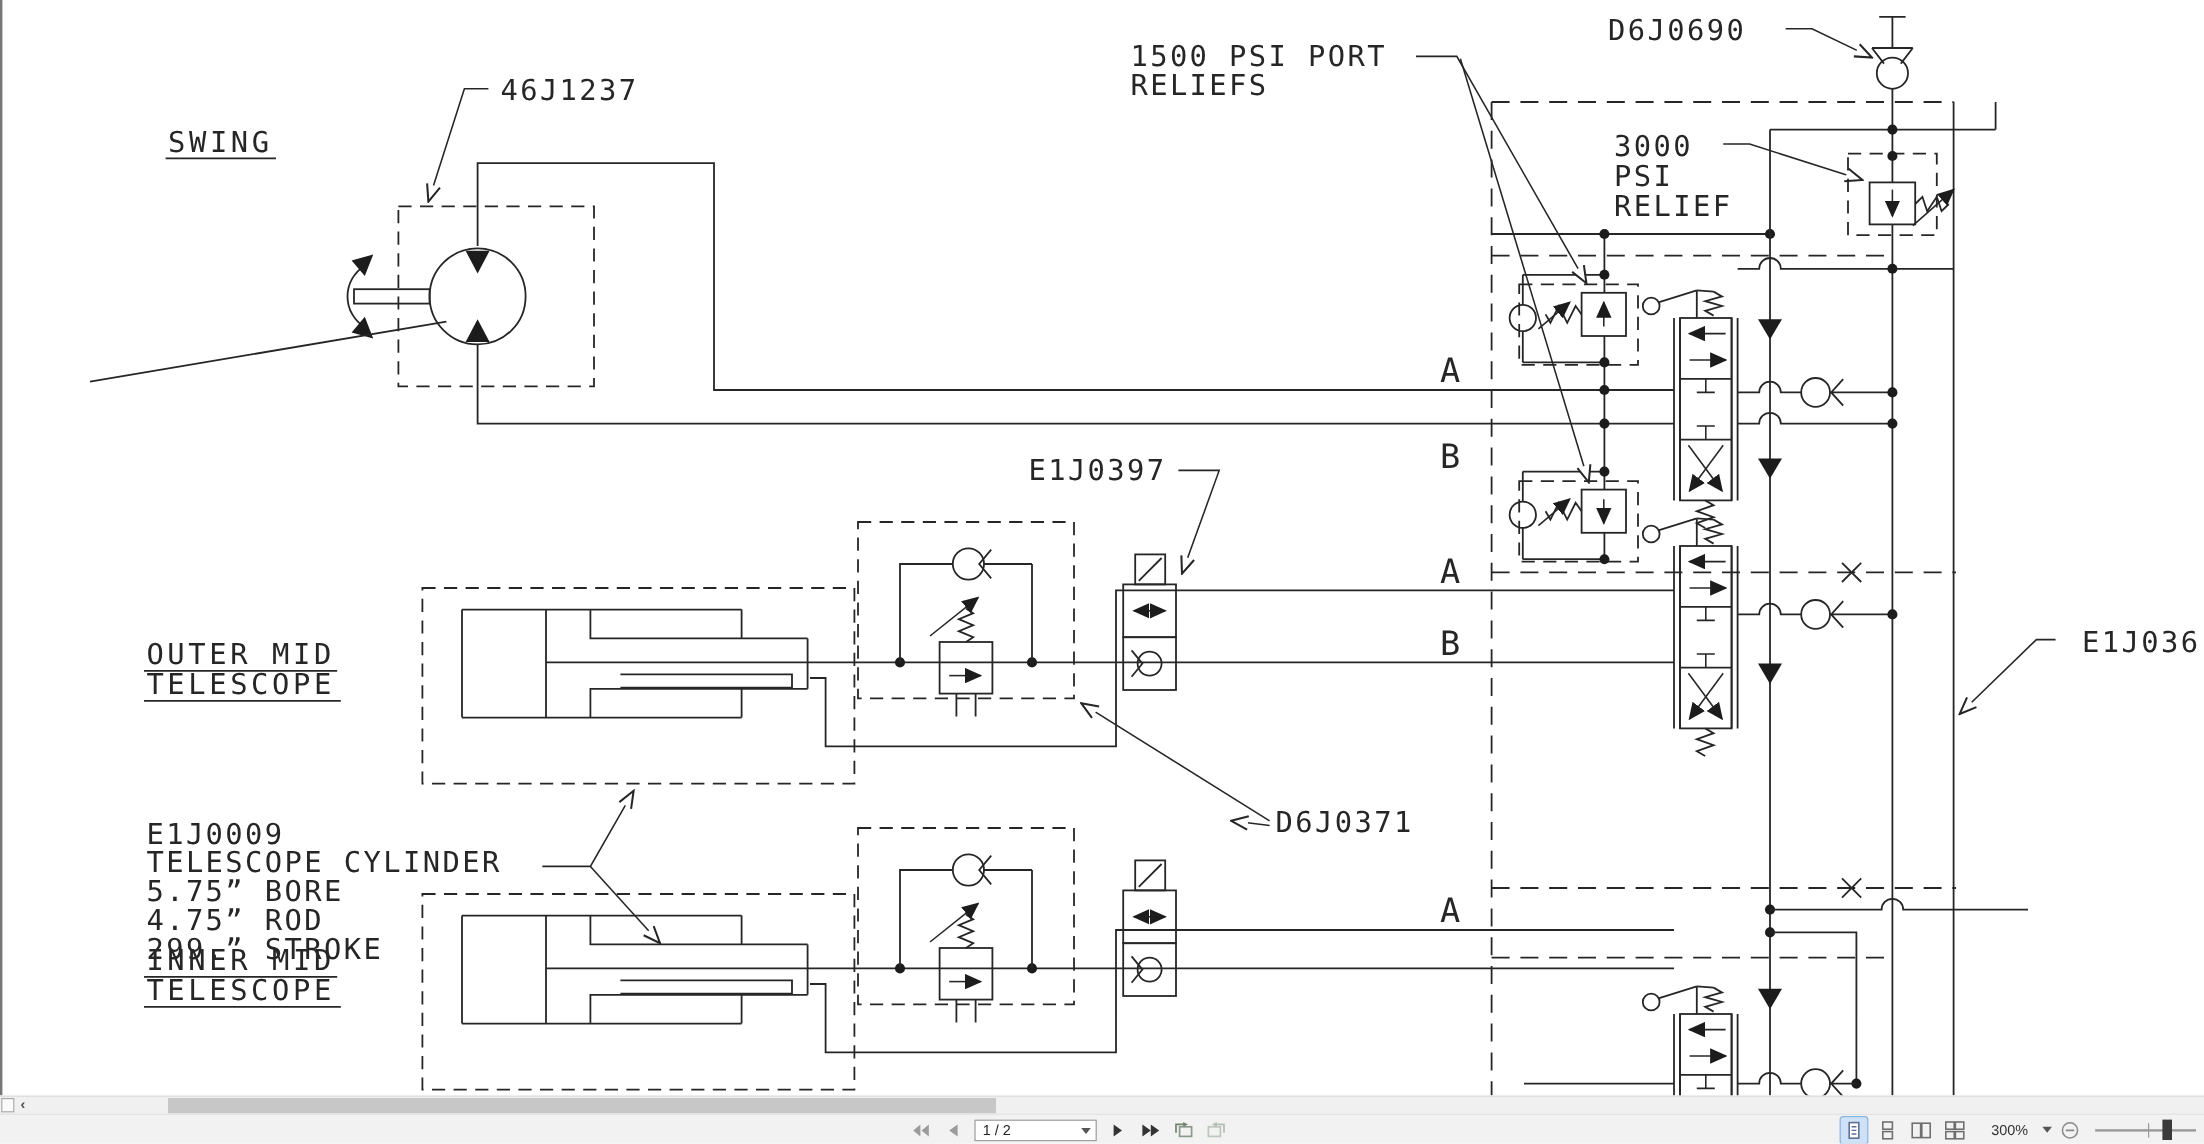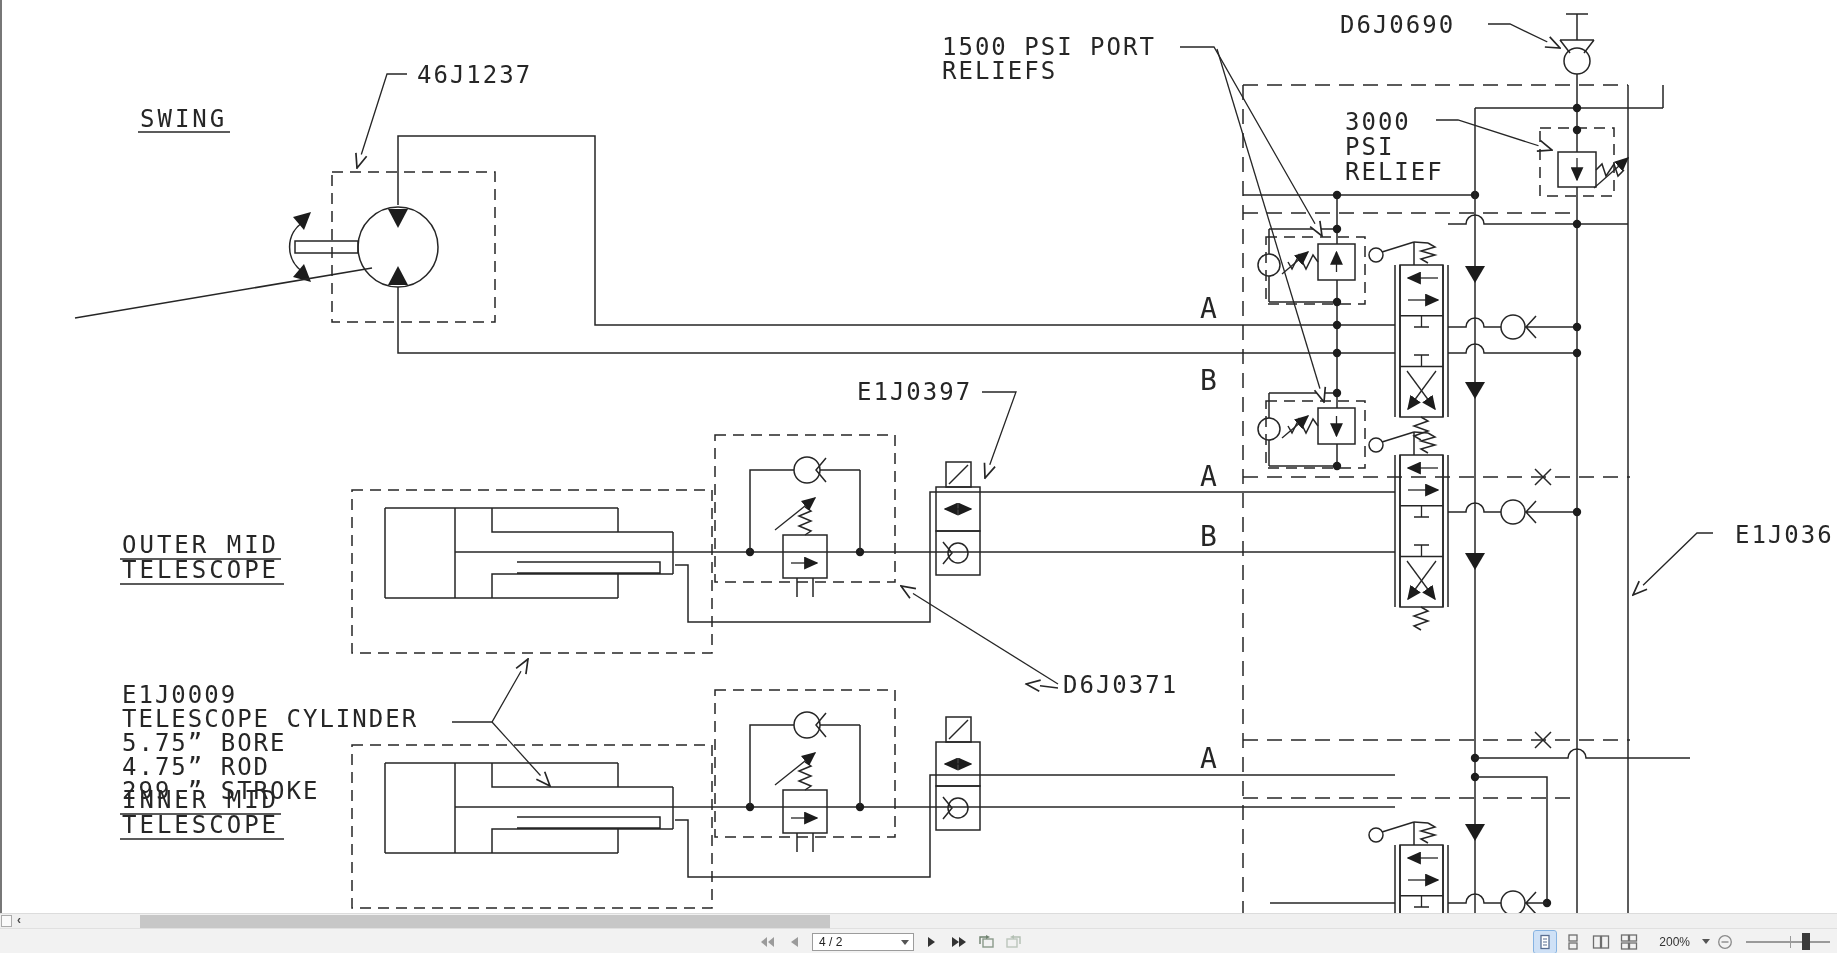--- a/index.html
+++ b/index.html
@@ -251,21 +251,21 @@
           <polygon points="8,1 2,6 8,11" fill="#9b9b9b"></polygon>
             <polygon points="15,1 9,6 15,11" fill="#9b9b9b"></polygon>
         </svg>
       </div>
       <div class="tb-btn">
         <svg width="10" height="12" viewBox="0 0 10 12">
           <polygon points="9,1 2,6 9,11" fill="#9b9b9b"></polygon>
         </svg>
       </div>
       <div class="pagebox">
-        <span>4 / 2</span>
+        <span>1 / 2</span>
         <span class="caret"></span>
       </div>
       <div class="tb-btn">
         <svg width="10" height="12" viewBox="0 0 10 12">
           <polygon points="1,1 8,6 1,11" fill="#333"></polygon>
         </svg>
       </div>
       <div class="tb-btn">
         <svg width="16" height="12" viewBox="0 0 16 12">
           <polygon points="1,1 8,6 1,11" fill="#333"></polygon>
@@ -308,21 +308,21 @@
         </svg>
       </div>
       <div class="layout-btn">
         <svg width="18" height="16" viewBox="0 0 18 16">
           <rect x="1.5" y="1" width="7" height="6" fill="none" stroke="#6e6e6e" stroke-width="1.3"></rect>
           <rect x="9.5" y="1" width="7" height="6" fill="none" stroke="#6e6e6e" stroke-width="1.3"></rect>
           <rect x="1.5" y="9" width="7" height="6" fill="none" stroke="#6e6e6e" stroke-width="1.3"></rect>
           <rect x="9.5" y="9" width="7" height="6" fill="none" stroke="#6e6e6e" stroke-width="1.3"></rect>
         </svg>
       </div>
-      <span class="zoomtext">200%</span>
+      <span class="zoomtext">300%</span>
       <span class="caret-small"></span>
       <div class="tb-btn">
         <svg width="16" height="16" viewBox="0 0 16 16">
           <circle cx="8" cy="8" r="6.3" fill="none" stroke="#8a8a8a" stroke-width="1.3"></circle>
           <line x1="4.5" y1="8" x2="11.5" y2="8" stroke="#8a8a8a" stroke-width="1.4"></line>
         </svg>
       </div>
       <div class="slider">
         <div class="track"></div>
         <div class="tick"></div>

